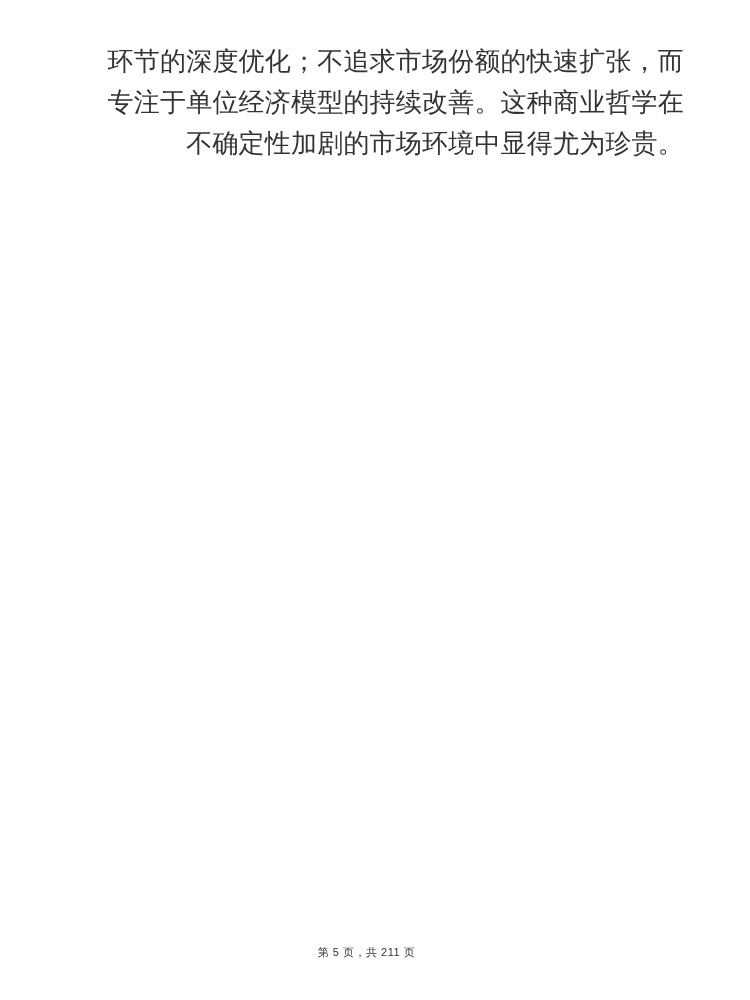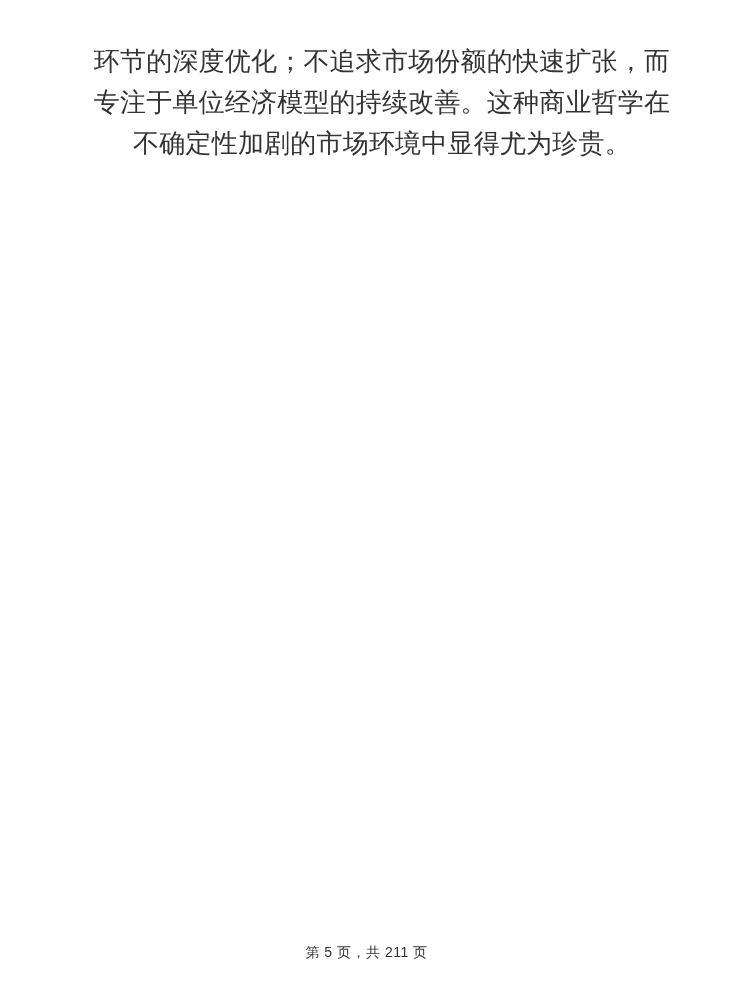--- a/index.html
+++ b/index.html
@@ -11,41 +11,41 @@
     position: relative;
     width: 750px;
     height: 1000px;
     background: #ffffff;
     overflow: hidden;
     font-family: "Liberation Sans", "DejaVu Sans", sans-serif;
   }
   .content {
     position: absolute;
     top: 41px;
-    left: 88px;
+    left: 96px;
     width: 588px;
     color: #333333;
     font-size: 26px;
     line-height: 41px;
     letter-spacing: 0.2px;
-    text-align: center;
+    text-align: right;
   }
   .para {
     margin: 0 0 9px 0;
     white-space: pre-line;
     word-break: break-all;
   }
   .footer {
     position: absolute;
     left: 0;
     right: 17px;
     top: 943px;
     text-align: center;
     color: #333333;
-    font-size: 14px;
+    font-size: 11px;
     line-height: 19px;
     letter-spacing: 0.5px;
   }
   .footer span {
     display: inline;
   }
 </style>
 </head>
 <body>
 

